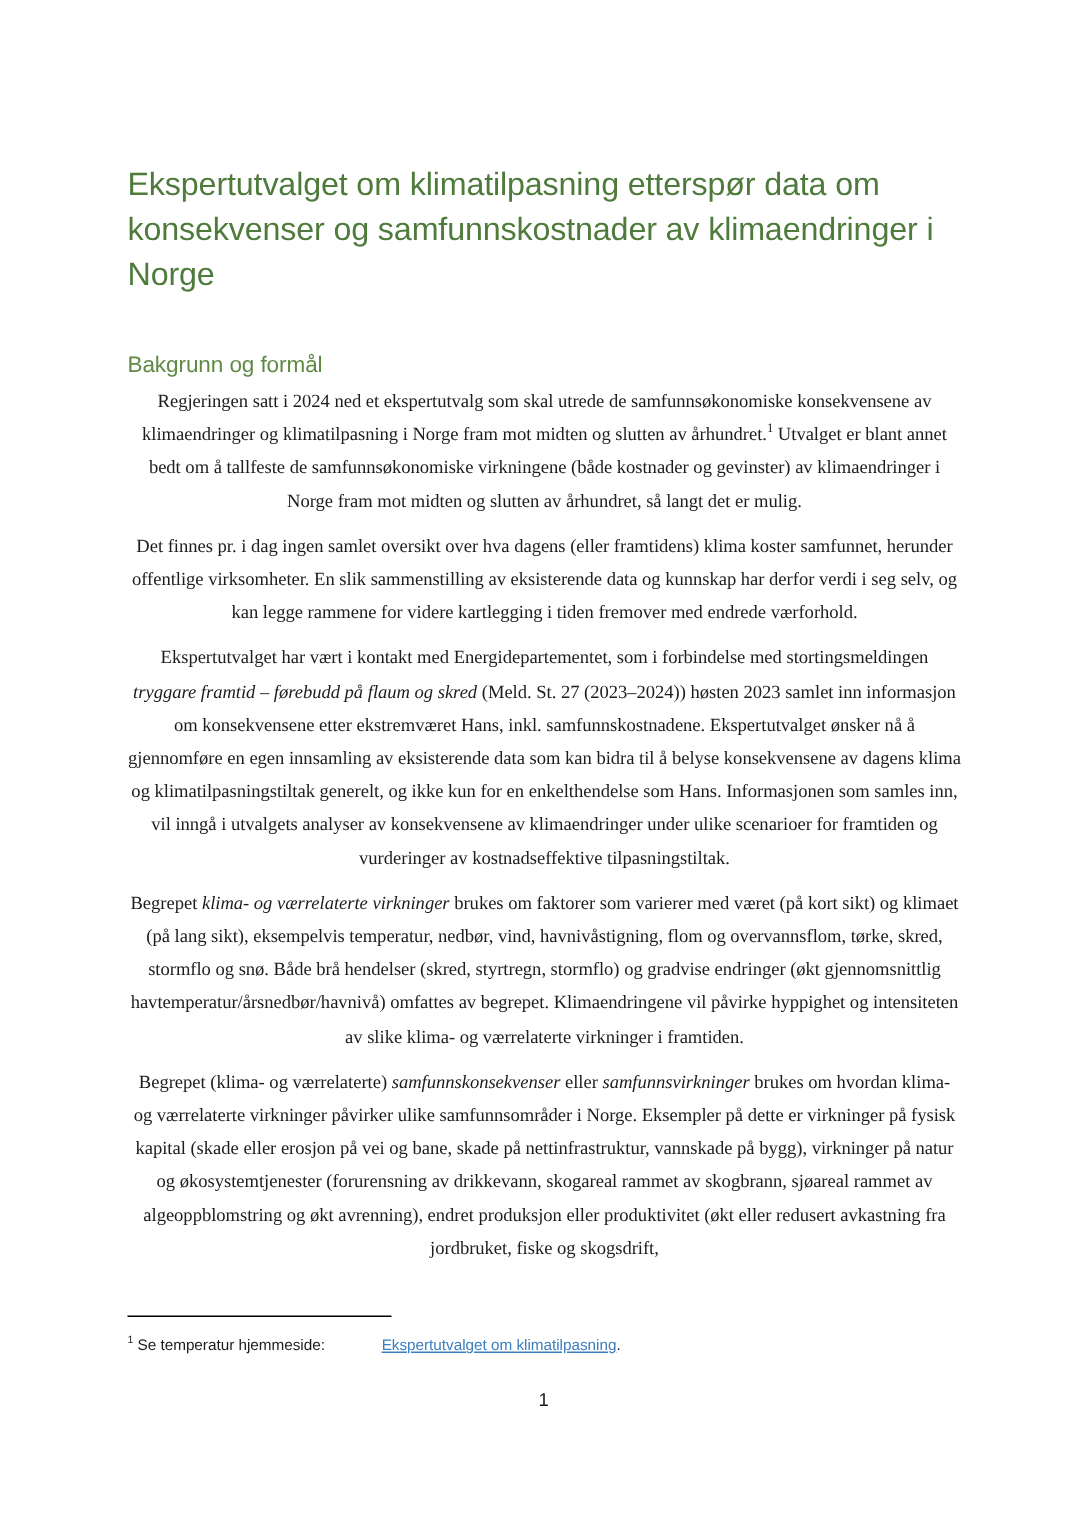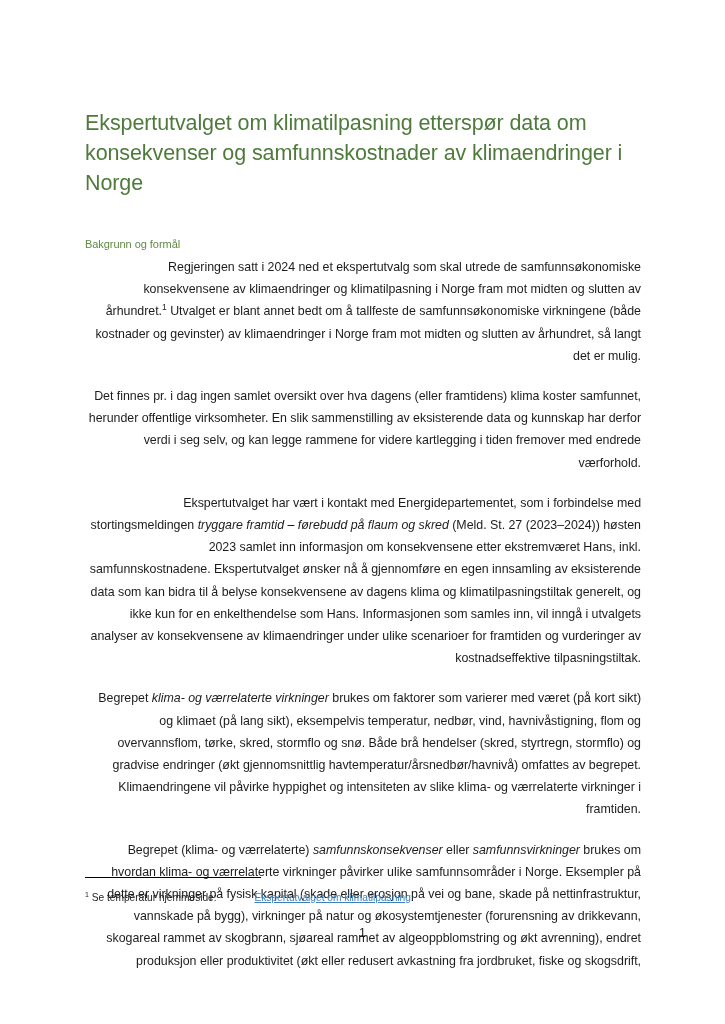--- a/index.html
+++ b/index.html
@@ -39,42 +39,43 @@
     line-height: 30px;
     font-weight: 400;
     margin: 0;
     padding-top: 108px;
     letter-spacing: -0.1px;
   }
 
   
   .section-heading {
     color: #5f8a43;
-    font-size: 11px;
+    font-size: 15px;
     line-height: 20px;
     font-weight: 400;
     margin: 0;
     letter-spacing: -0.05px;
   }
 
   .heading-bakgrunn { margin-top: 36px; }
   .heading-begreper { margin-top: 26px; }
 
   
   p.body-text {
     font-size: 12.4px;
     line-height: 22.2px;
     margin: 0;
     color: #1c1c1c;
-    text-align: right;
+    text-align: center;
     letter-spacing: -0.02px;
+    font-family: Liberation Serif, serif;
   }
 
   p.body-text + p.body-text {
-    margin-top: 18px;
+    margin-top: 8px;
   }
 
   .section-heading + p.body-text {
     margin-top: 2px;
   }
 
   em { font-style: italic; }
 
   sup {
     font-size: 8.5px;

